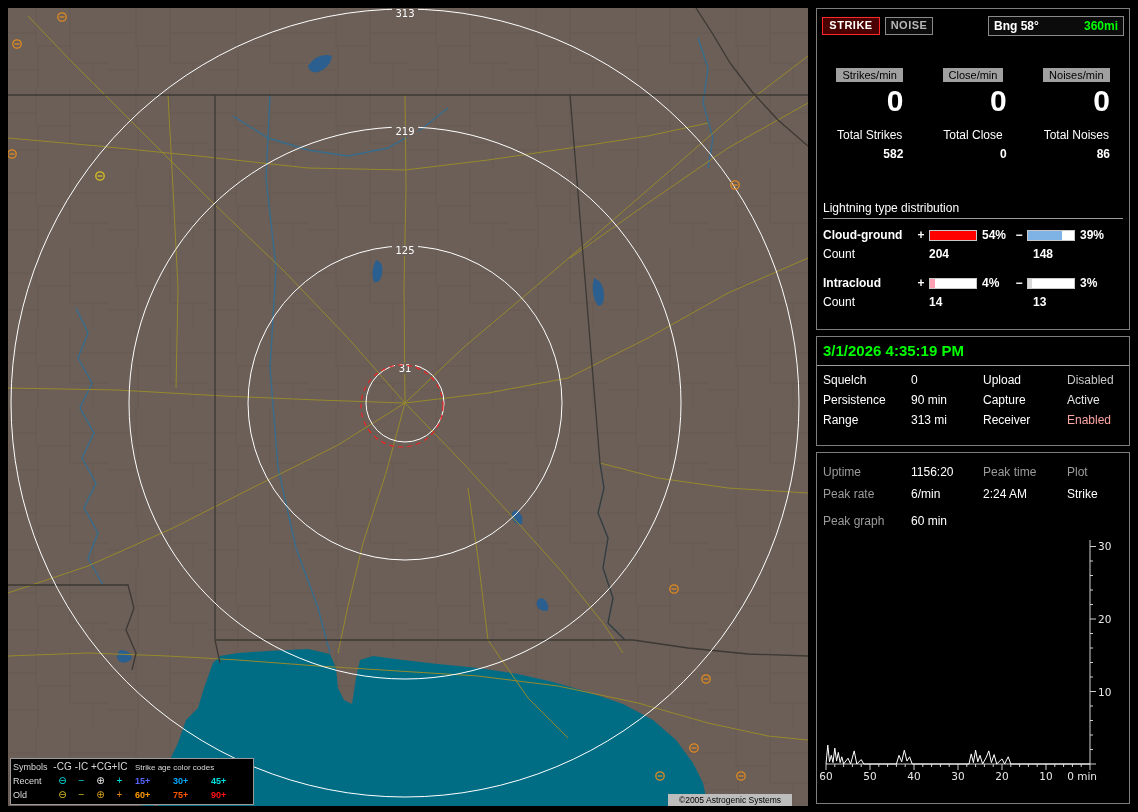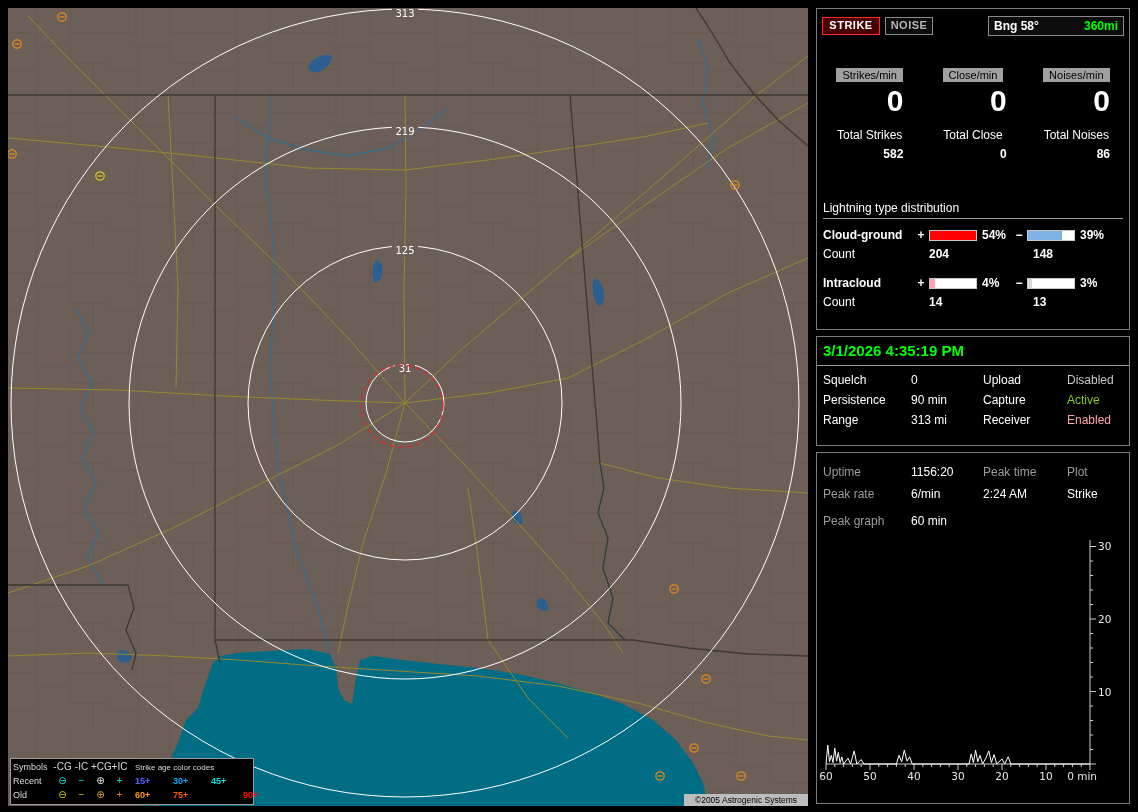--- a/index.html
+++ b/index.html
@@ -13,21 +13,21 @@
   svg text{font-family:"DejaVu Sans","Liberation Sans",sans-serif}
 
   .legend{position:absolute;left:2px;top:750px;width:244px;height:47px;background:#000;
           border:1px solid #9a9a9a;font-size:9px;color:#ddd;
           display:grid;grid-template-columns:40px 19px 19px 19px 19px 6px 38px 38px 38px;
           grid-auto-rows:14px;align-items:center;padding:1px 2px}
   .legend .hd{color:#d8d8d8}
   .legend .agehd{grid-column:7/10;font-size:8px;white-space:nowrap;color:#d8d8d8}
   .legend .sym{font-size:10px;text-align:center;line-height:10px}
   .legend .age{font-weight:bold}
-  .copyright{position:absolute;right:0;bottom:0;width:124px;height:12px;background:#bdbdbd;color:#000;
+  .copyright{position:absolute;right:16px;bottom:0;width:124px;height:12px;background:#bdbdbd;color:#000;
              font-size:8.5px;line-height:12px;text-align:center}
 
   
   .panel{position:absolute;left:816px;width:314px;background:#000;border:1px solid #7d7d7d}
   #panel-counts{top:8px;height:322px}
   #panel-status{top:336px;height:110px}
   #panel-stats{top:452px;height:352px}
 
   .toolbar-btn{position:absolute;top:8px;height:18px;font-size:11px;font-weight:bold;
                text-align:center;line-height:15px;letter-spacing:.5px;cursor:default}
@@ -197,21 +197,21 @@
       <div class="age" style="color: rgb(0, 224, 224);">45+</div>
 
       <div>Old</div>
       <div class="sym" style="color: rgb(216, 192, 32);">⊖</div>
       <div class="sym" style="color: rgb(216, 192, 32);">−</div>
       <div class="sym" style="color: rgb(216, 160, 32);">⊕</div>
       <div class="sym" style="color: rgb(224, 128, 32);">+</div>
       <div></div>
       <div class="age" style="color: rgb(255, 153, 0);">60+</div>
       <div class="age" style="color: rgb(255, 85, 0);">75+</div>
-      <div class="age" style="color: rgb(255, 17, 17); margin-left: 32px;">90+</div>
+      <div class="age" style="color: rgb(255, 17, 17);">90+</div>
     </div>
 
     <div class="copyright">©2005 Astrogenic Systems</div>
   </div>
 
   <div class="panel" id="panel-counts">
     <div class="toolbar-btn" id="strike-btn">STRIKE</div>
     <div class="toolbar-btn" id="noise-btn">NOISE</div>
     <div class="bearing-box">
       <span>Bng 58°</span>
@@ -288,21 +288,21 @@
       <div class="status-row">
         <span>Squelch</span>
         <span>0</span>
         <span>Upload</span>
         <span style="color: rgb(200, 200, 200);">Disabled</span>
       </div>
       <div class="status-row">
         <span>Persistence</span>
         <span>90 min</span>
         <span>Capture</span>
-        <span style="color: #84cc16;">Active</span>
+        <span style="color: #e5e5e5;">Active</span>
       </div>
       <div class="status-row">
         <span>Range</span>
         <span>313 mi</span>
         <span>Receiver</span>
         <span style="color: #fca5a5;">Enabled</span>
       </div>
     </div>
   </div>
 

